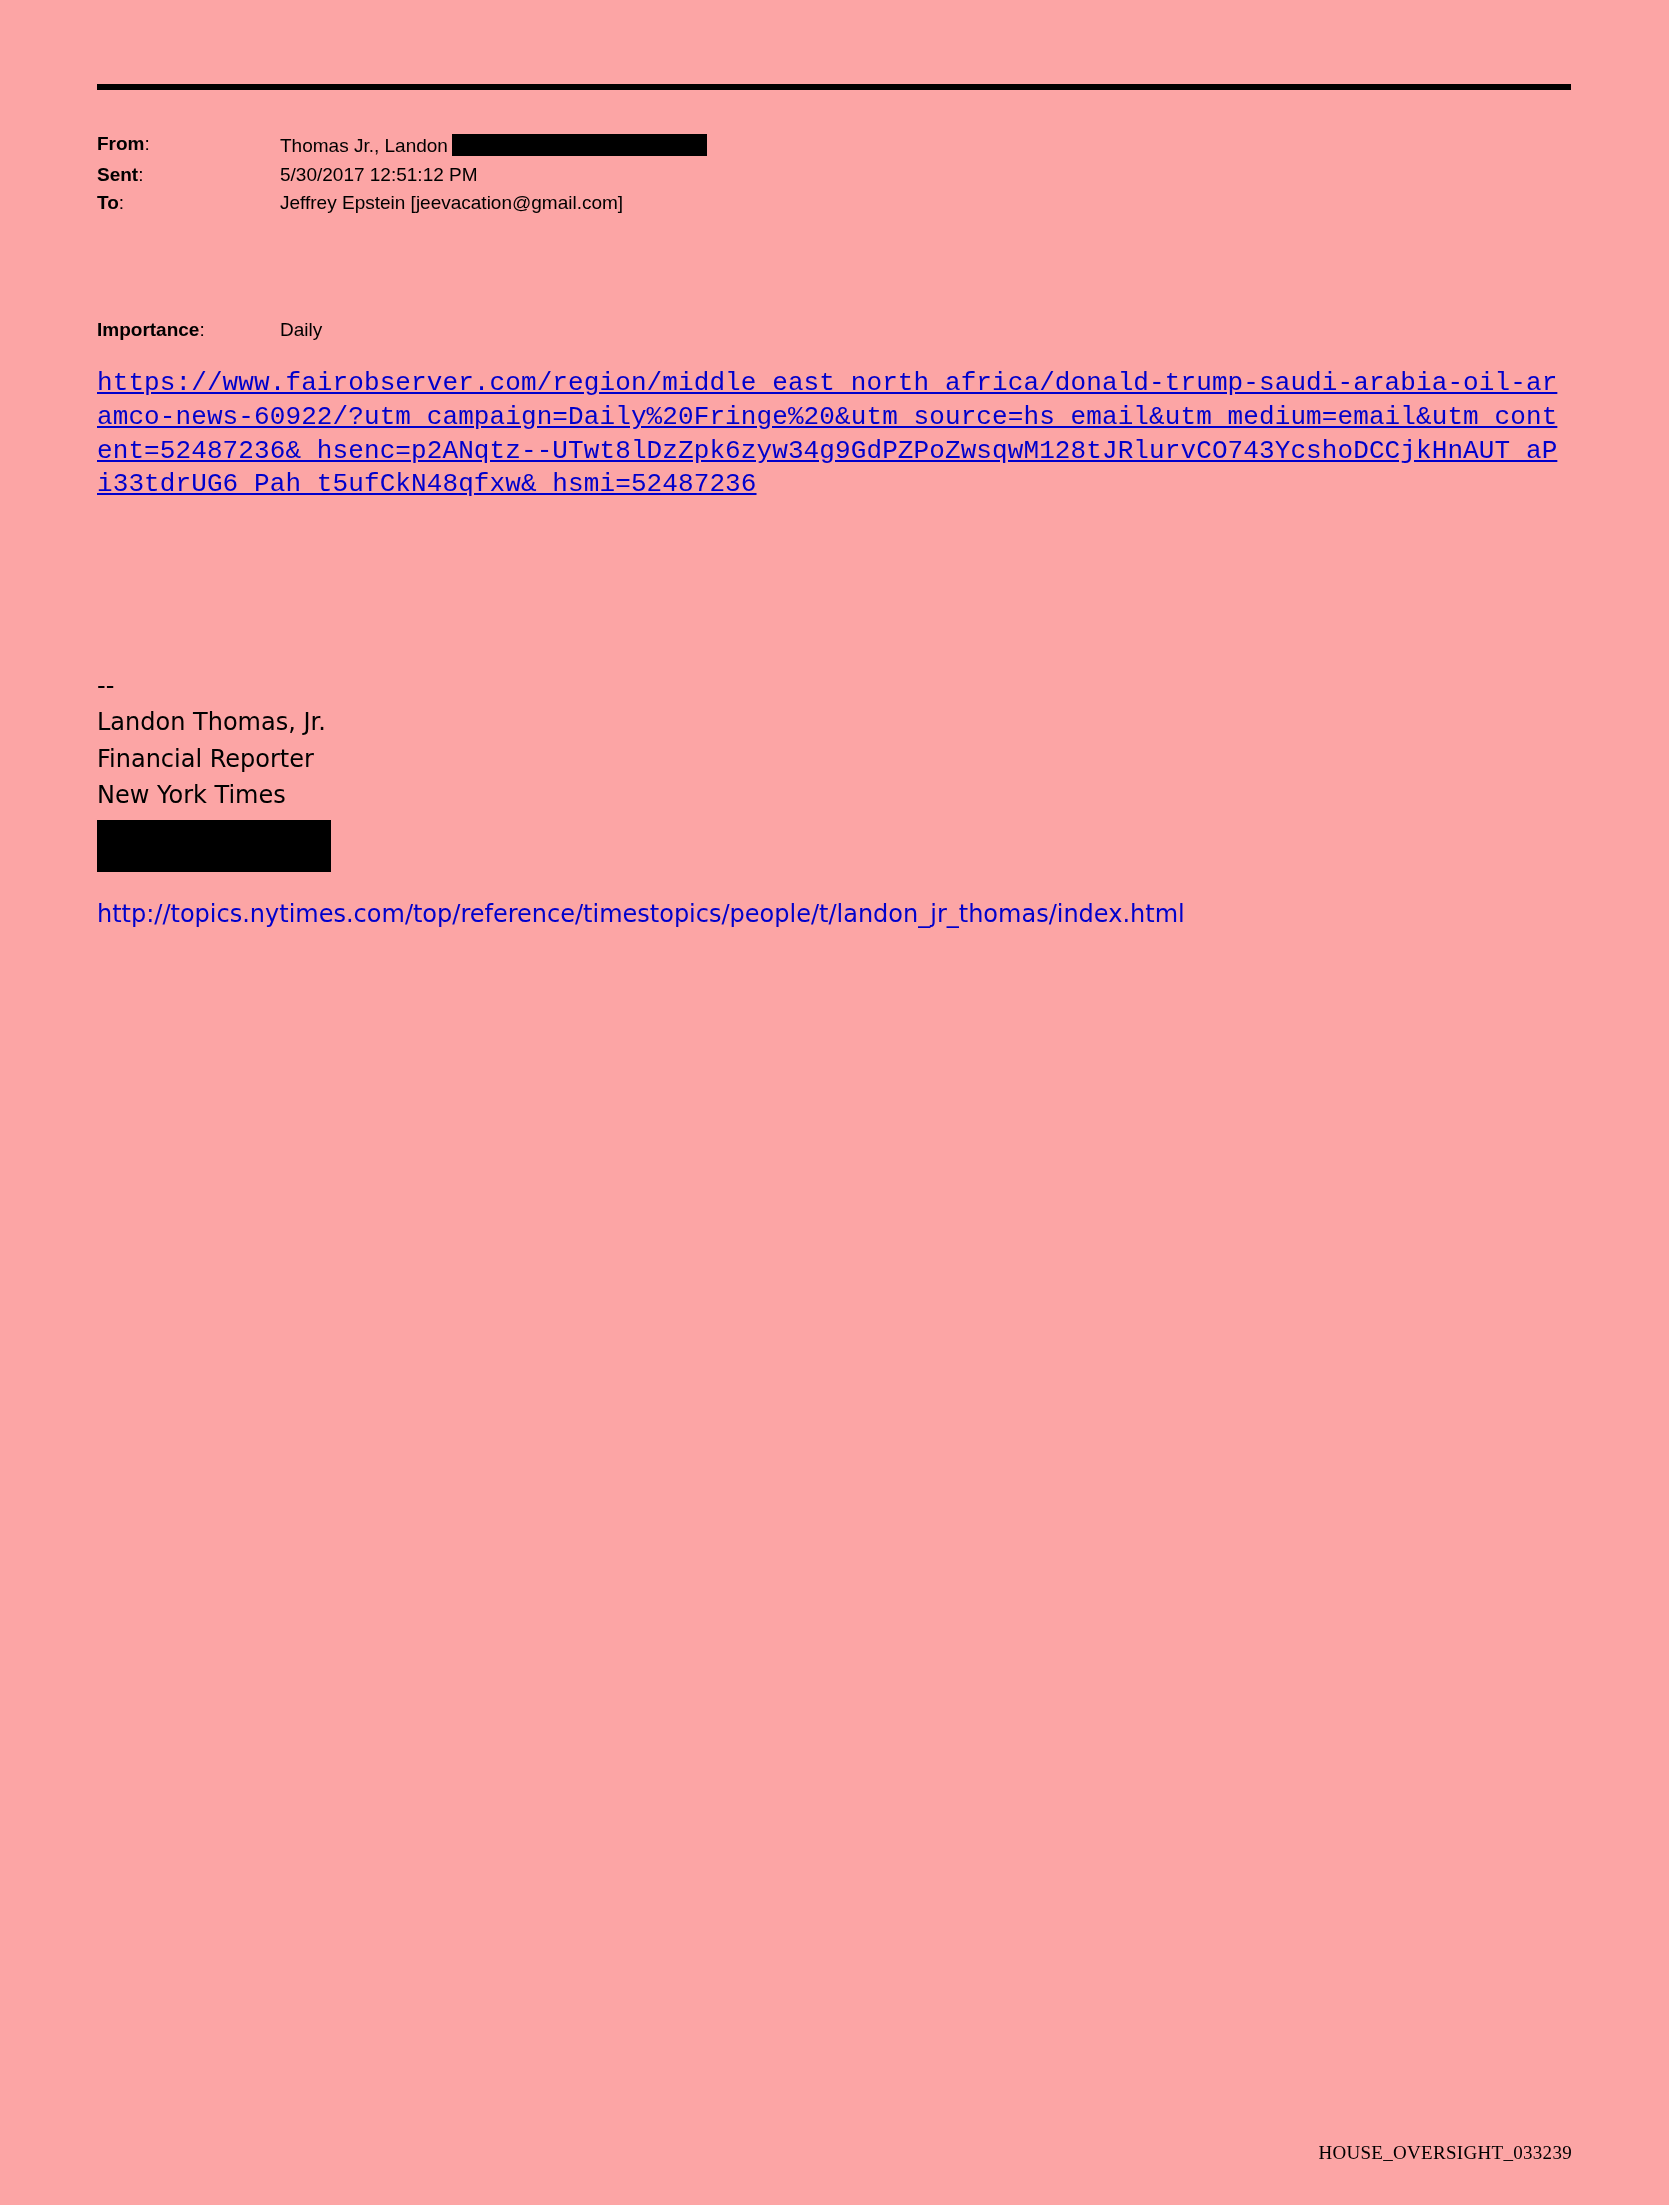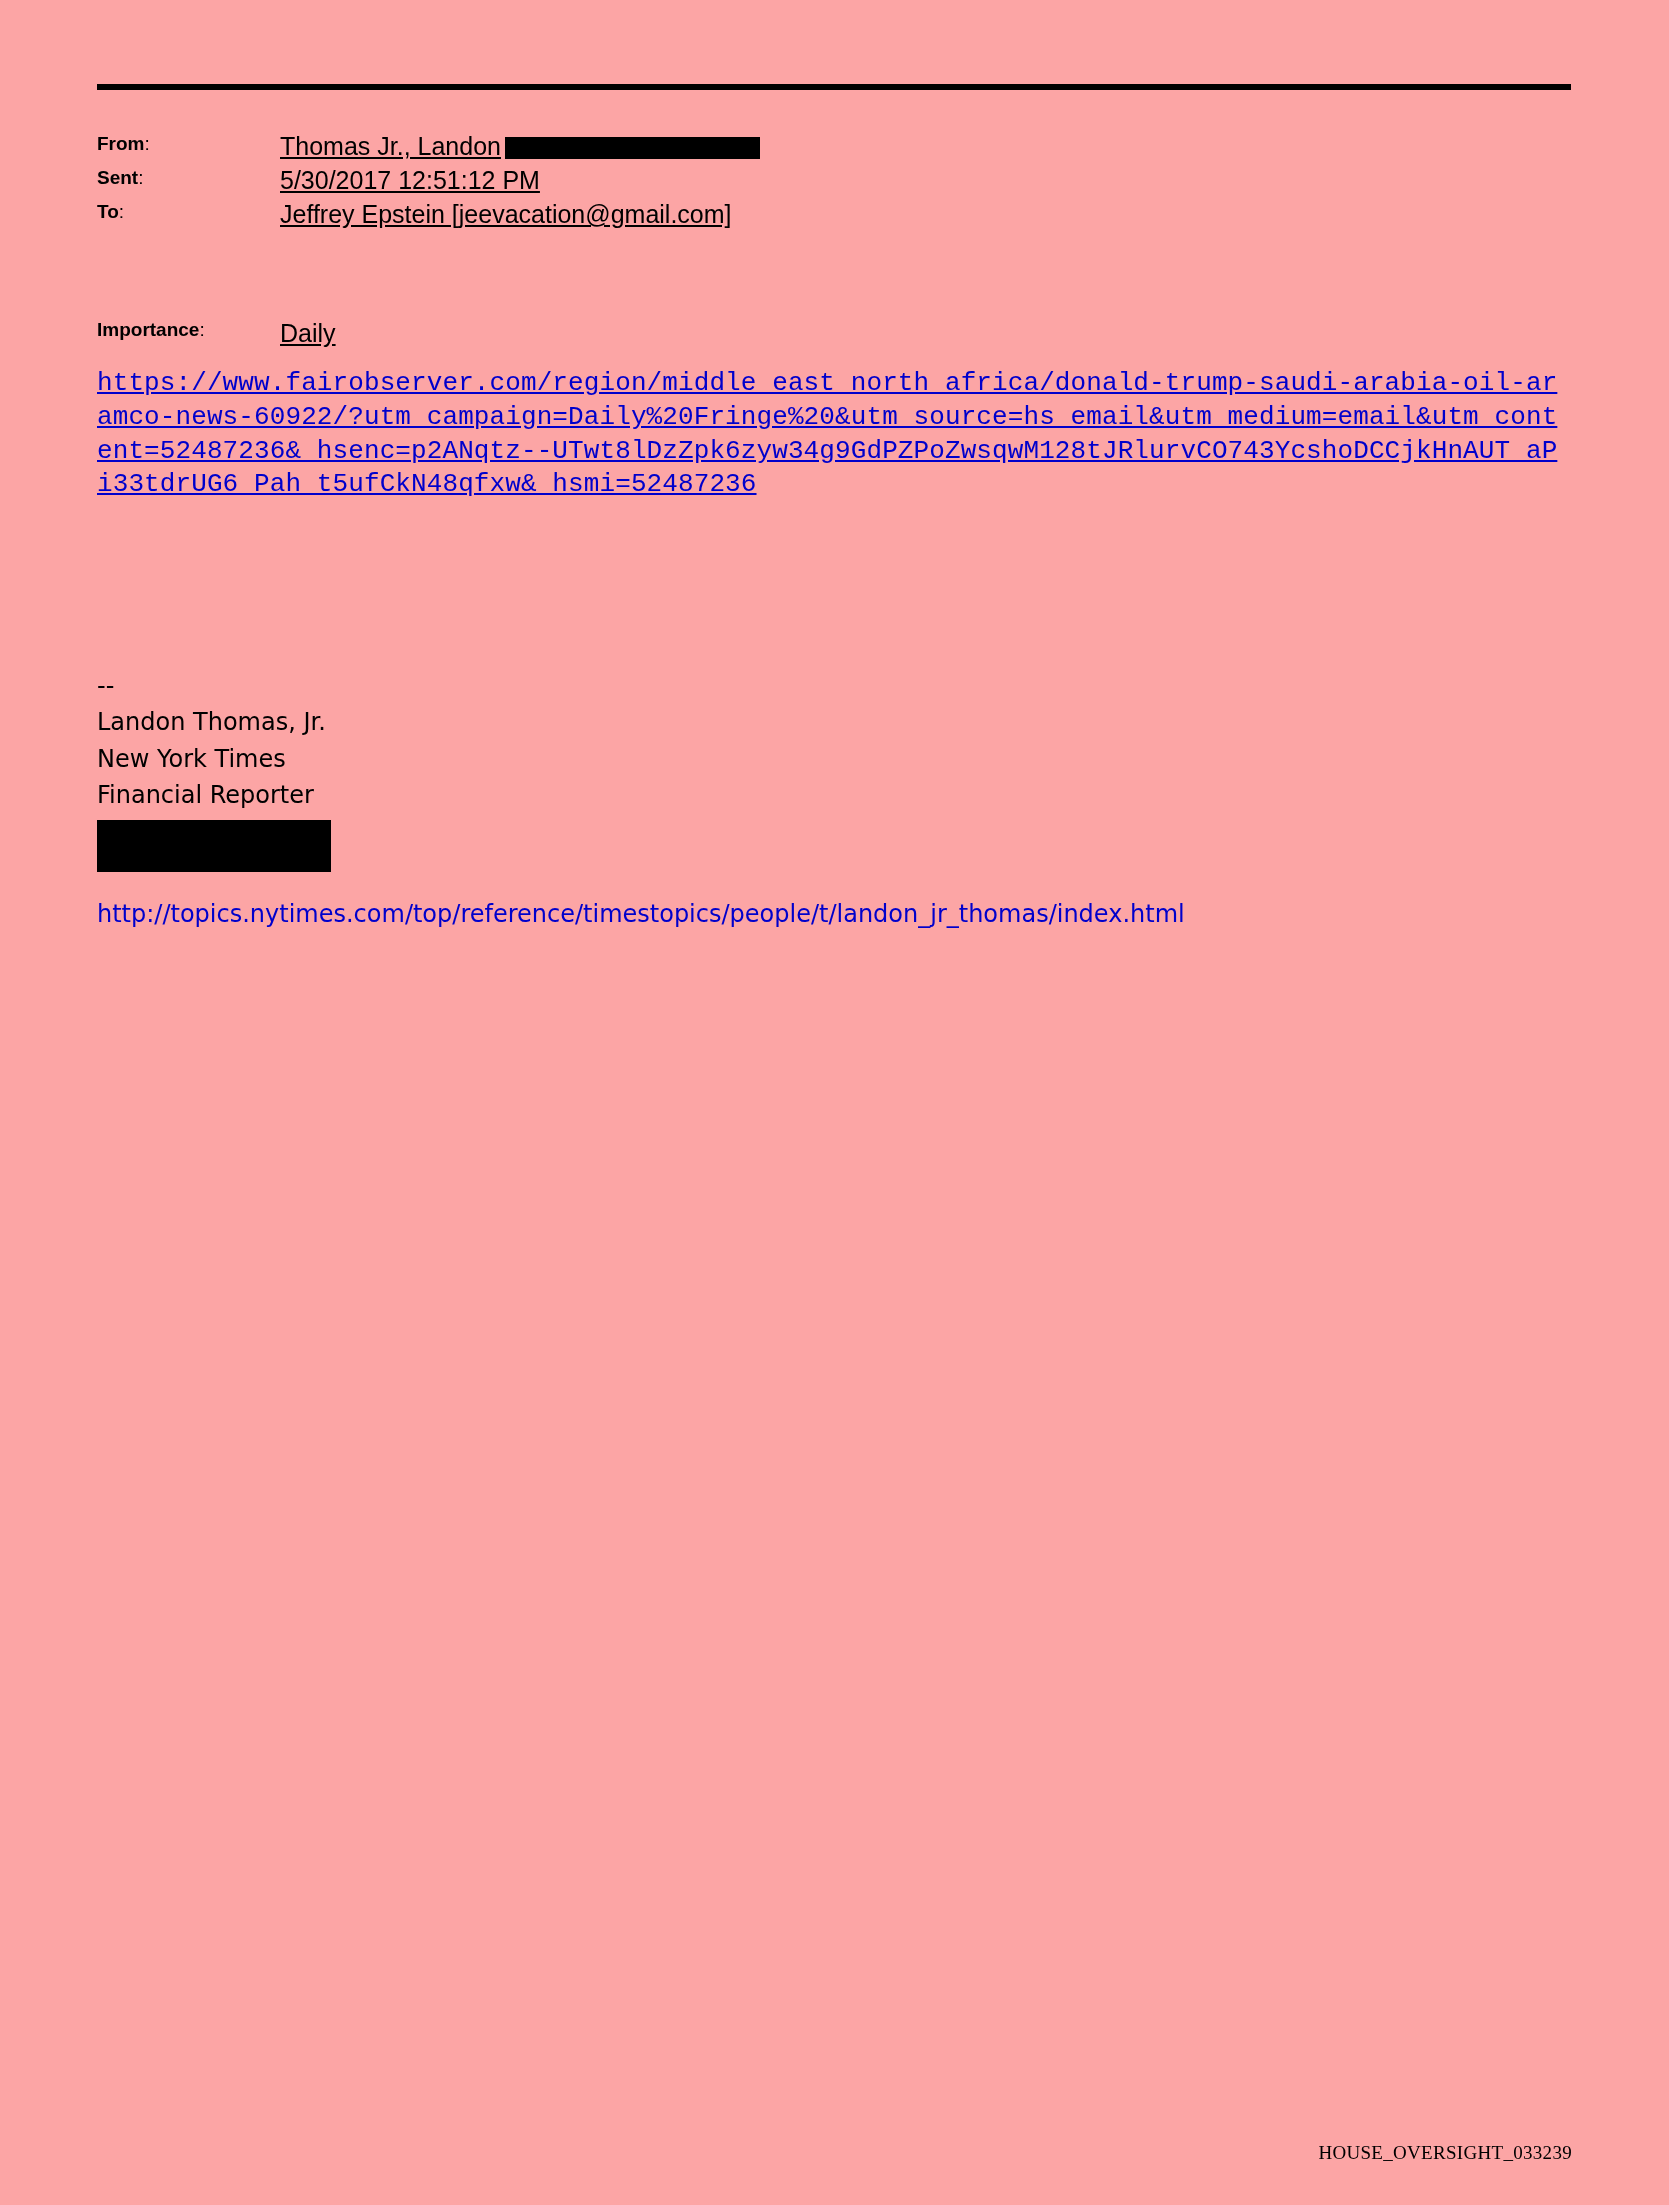--- a/index.html
+++ b/index.html
@@ -46,26 +46,25 @@
   .hlabel {
     width: 183px;
     flex: 0 0 183px;
     font-size: 19px;
     font-weight: bold;
     font-family: "Liberation Sans", sans-serif;
     white-space: nowrap;
   }
   .hlabel .colon { font-weight: normal; }
   .hvalue {
-    font-size: 25px;
+    font-size: 19px;
     font-weight: normal;
     font-family: "Liberation Sans", sans-serif;
     white-space: nowrap;
     position: relative;
-    text-decoration: underline;
   }
   .redact-inline {
     display: inline-block;
     background: #000000;
     width: 255px;
     height: 22px;
     vertical-align: -3.9px;
     margin-left: 3.9px;
   }
   .importance {
@@ -162,22 +161,22 @@
   <div class="importance">
     <div class="hlabel"><span>Importance</span><span class="colon">:</span></div>
     <div class="hvalue">Daily</div>
   </div>
 
   <div class="link-block">https://www.fairobserver.com/region/middle_east_north_africa/donald-trump-saudi-arabia-oil-aramco-news-60922/?utm_campaign=Daily%20Fringe%20&amp;utm_source=hs_email&amp;utm_medium=email&amp;utm_content=52487236&amp;_hsenc=p2ANqtz--UTwt8lDzZpk6zyw34g9GdPZPoZwsqwM128tJRlurvCO743YcshoDCCjkHnAUT_aPi33tdrUG6_Pah_t5ufCkN48qfxw&amp;_hsmi=52487236</div>
 
   <div class="sig">
     <div class="dashes">--</div>
     <div>Landon Thomas, Jr.</div>
+    <div>Financial Reporter</div>
     <div>New York Times</div>
-    <div>Financial Reporter</div>
   </div>
 
   <div class="redact-block"></div>
 
   <div class="nyt-link">http://topics.nytimes.com/top/reference/timestopics/people/t/landon_jr_thomas/index.html</div>
 
   <div class="bates">HOUSE_OVERSIGHT_033239</div>
 
 </div>
 

